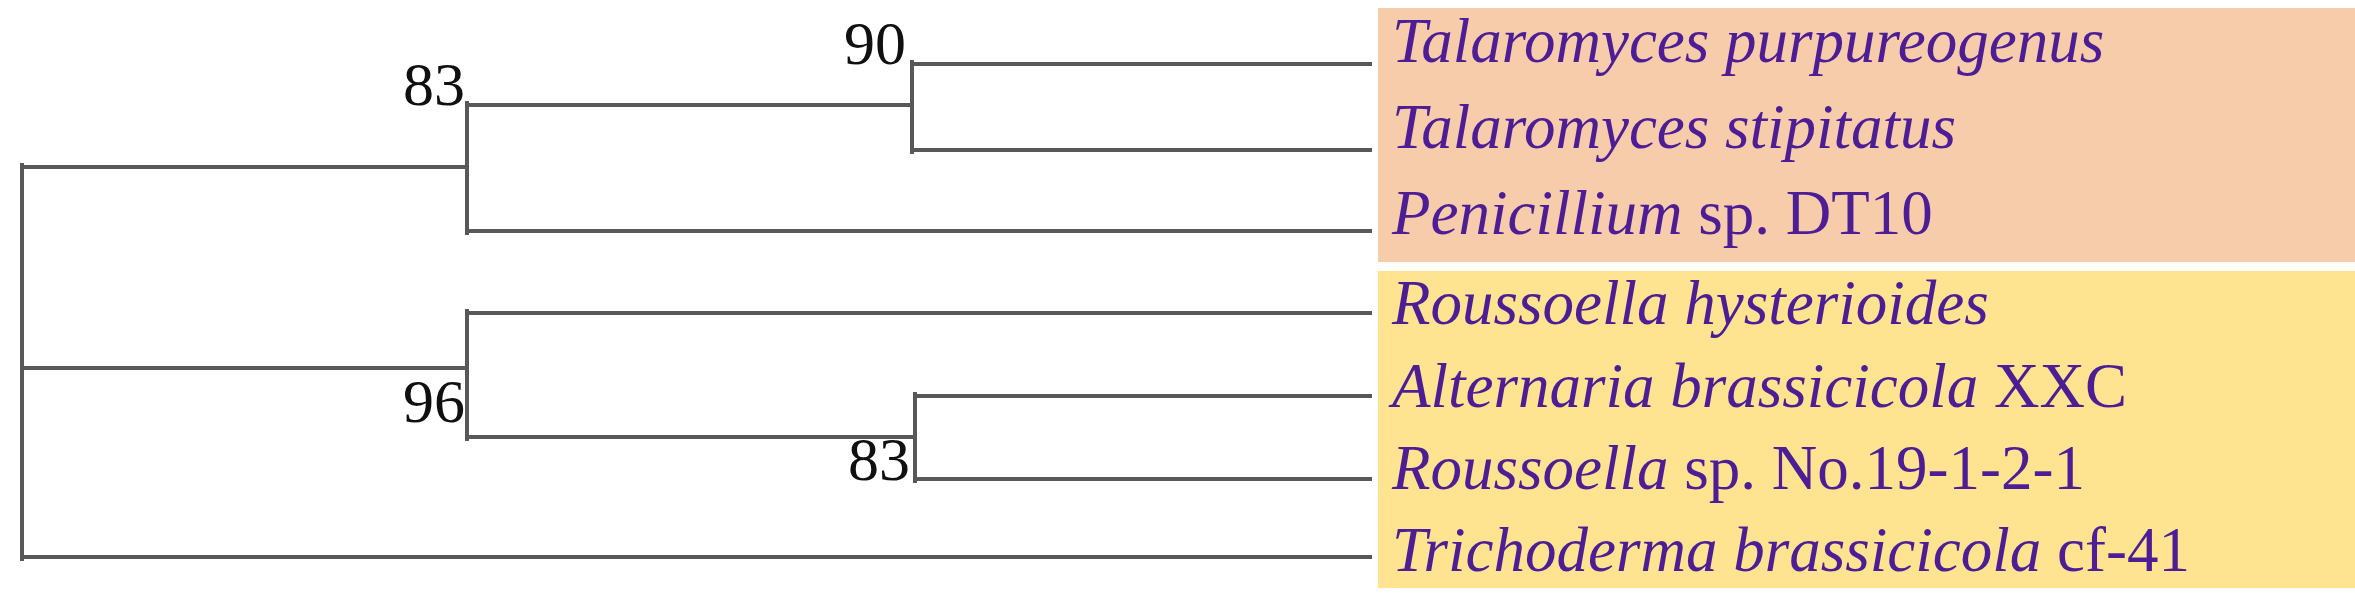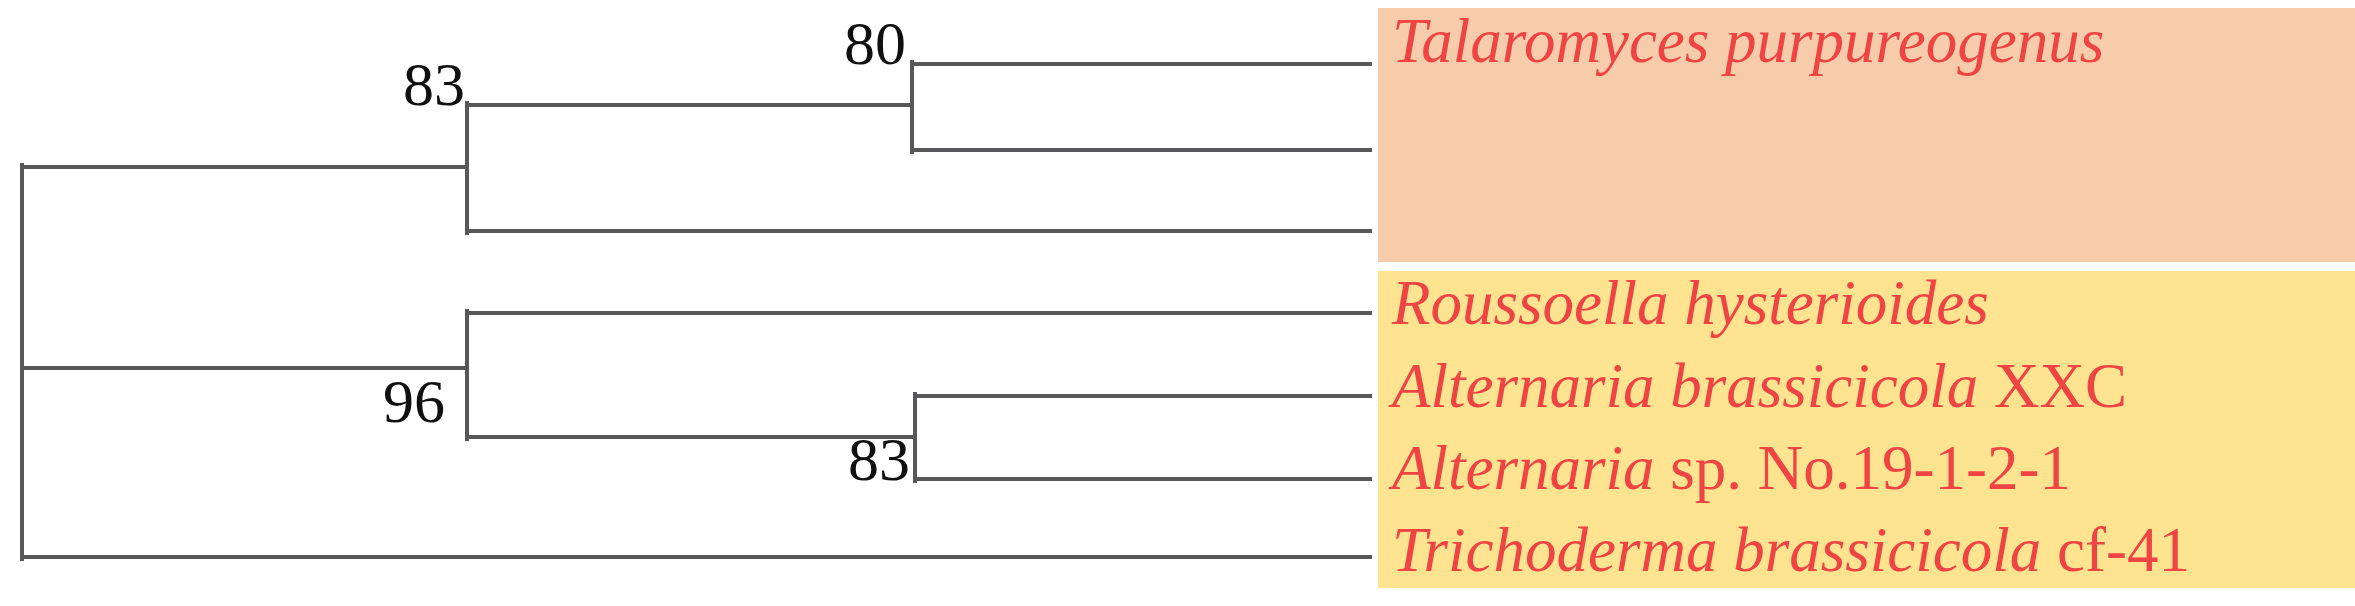--- a/index.html
+++ b/index.html
@@ -50,21 +50,21 @@
     text-align: right;
   }
 
   
   .taxon {
     position: absolute;
     left: 1392px;
     font-family: "Liberation Serif", "DejaVu Serif", serif;
     font-size: 63px;
     line-height: 1;
-    color: #ef4444;
+    color: #4c1d95;
     white-space: nowrap;
   }
   .taxon .sp-name {
     font-style: italic;
   }
   .taxon .strain {
     font-style: normal;
   }
 </style>
 </head>
@@ -99,34 +99,40 @@
 
     <line x1="467" y1="313" x2="1370" y2="313" stroke="#58585a"></line>
 
     <line x1="467" y1="437" x2="915" y2="437" stroke="#58585a"></line>
 
     <line x1="915" y1="394" x2="915" y2="481" stroke="#58585a"></line>
     <line x1="915" y1="396" x2="1370" y2="396" stroke="#58585a"></line>
     <line x1="915" y1="479" x2="1370" y2="479" stroke="#58585a"></line>
   </svg>
 
-  <div class="support" id="sup-0" style="left: 786px; top: 12px; width: 120px;">80</div>
+  <div class="support" id="sup-0" style="left: 786px; top: 12px; width: 120px;">90</div>
   <div class="support" id="sup-1" style="left: 345px; top: 53px; width: 120px;">83</div>
-  <div class="support" id="sup-2" style="left: 325px; top: 370px; width: 120px;">96</div>
+  <div class="support" id="sup-2" style="left: 345px; top: 370px; width: 120px;">96</div>
   <div class="support" id="sup-3" style="left: 790px; top: 428px; width: 120px;">83</div>
 
   <div class="taxon" id="tx-0" style="top: 10px;">
     <span class="sp-name">Talaromyces purpureogenus</span><span class="strain"></span>
+  </div>
+  <div class="taxon" id="tx-1" style="top: 96px;">
+    <span class="sp-name">Talaromyces stipitatus</span><span class="strain"></span>
+  </div>
+  <div class="taxon" id="tx-2" style="top: 182px;">
+    <span class="sp-name">Penicillium</span><span class="strain"> sp. DT10</span>
   </div>
   <div class="taxon" id="tx-3" style="top: 272px;">
     <span class="sp-name">Roussoella hysterioides</span><span class="strain"></span>
   </div>
   <div class="taxon" id="tx-4" style="top: 355px;">
     <span class="sp-name">Alternaria brassicicola</span><span class="strain"> XXC</span>
   </div>
   <div class="taxon" id="tx-5" style="top: 437px;">
-    <span class="sp-name">Alternaria</span><span class="strain"> sp. No.19-1-2-1</span>
+    <span class="sp-name">Roussoella</span><span class="strain"> sp. No.19-1-2-1</span>
   </div>
   <div class="taxon" id="tx-6" style="top: 519px;">
     <span class="sp-name">Trichoderma brassicicola</span><span class="strain"> cf-41</span>
   </div>
 
 </div>
 
 </body></html>

